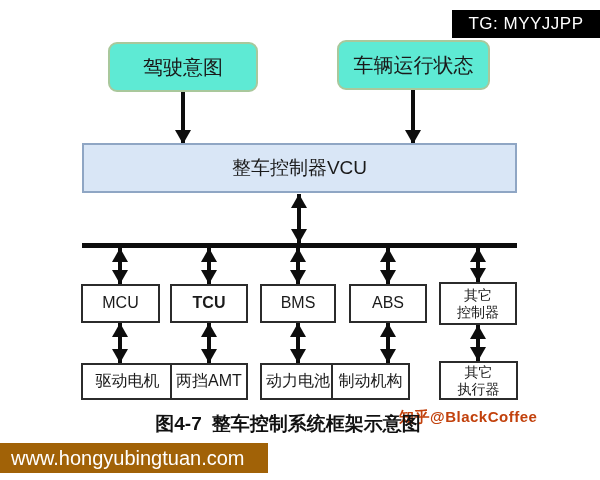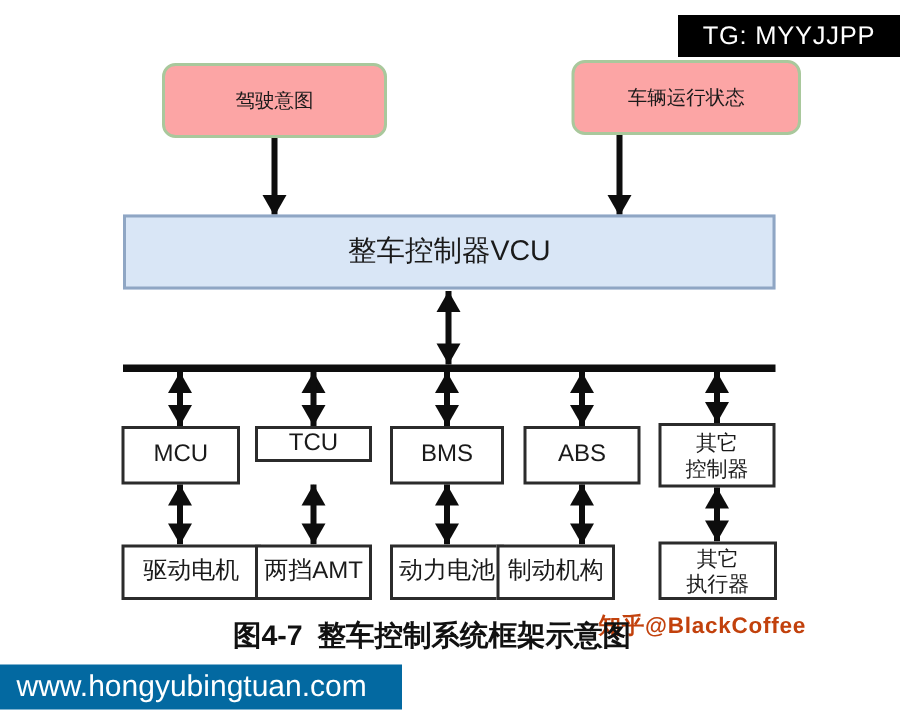--- a/index.html
+++ b/index.html
@@ -10,22 +10,22 @@
   }
 
   
   .node {
     position:absolute; display:flex; align-items:center; justify-content:center;
     text-align:center; box-sizing:border-box; background:#ffffff;
   }
   .node span { white-space:pre-line; line-height:1.15; }
 
   .input-node {
-    background:#fca5a5; border:2px solid #a9c89c; border-radius:9px;
-    font-size:13px;
+    background:#5eead4; border:2px solid #a9c89c; border-radius:9px;
+    font-size:20px;
   }
   .vcu-node {
     background:#d9e6f6; border:2px solid #8fa6c4; font-size:19px;
   }
   .plain-node {
     border:2px solid #2b2b2b; font-size:16px;
   }
   .plain-node.small { font-size:14px; }
 
   
@@ -60,36 +60,36 @@
     position:absolute; left:88px; top:411px; width:400px; text-align:center;
     font-size:19px; font-weight:bold; color:#111111;
   }
   .caption .cap-prefix { margin-right:10px; }
   .author-mark {
     position:absolute; left:399px; top:408px; font-size:15px; color:#c2410c;
     font-weight:bold; letter-spacing:0.5px;text-align:right;
   }
   .site-bar {
     position:absolute; left:0; top:443px; width:268px; height:30px;
-    background:#0369a1; color:#ffffff; font-size:20px;
+    background:#a16207; color:#ffffff; font-size:20px;
     display:flex; align-items:center; padding-left:11px; box-sizing:border-box;
     font-weight:normal;
   }
 </style>
 </head>
 <body>
 
 <div class="canvas">
 
   <div class="tg-badge">TG: MYYJJPP</div>
 
   <div class="node input-node" style="left:108px; top:42px; width:150px; height:50px;">
     <span>驾驶意图</span>
   </div>
-  <div class="node input-node" style="left:337px; top:40px; width:153px; height:50px;margin-left:44px;">
+  <div class="node input-node" style="left:337px; top:40px; width:153px; height:50px;">
     <span>车辆运行状态</span>
   </div>
 
   <div class="arr head-down" style="left:175px; top:92px; height:52px;">
       <i class="shaft"></i>
     </div>
   <div class="arr head-down" style="left:405px; top:90px; height:54px;">
       <i class="shaft"></i>
     </div>
 
@@ -115,21 +115,21 @@
   <div class="arr head-down head-up" style="left:380px; top:248px; height:36px;">
       <i class="shaft"></i>
     </div>
   <div class="arr head-down head-up" style="left:470px; top:248px; height:34px;">
       <i class="shaft"></i>
     </div>
 
   <div class="node plain-node" style="left:81px; top:284px; width:79px; height:39px;">
     <span>MCU</span>
   </div>
-  <div class="node plain-node" style="left:170px; top:284px; width:78px; height:24px;">
+  <div class="node plain-node" style="left:170px; top:284px; width:78px; height:39px;font-weight:bold;">
     <span>TCU</span>
   </div>
   <div class="node plain-node" style="left:260px; top:284px; width:76px; height:39px;">
     <span>BMS</span>
   </div>
   <div class="node plain-node" style="left:349px; top:284px; width:78px; height:39px;">
     <span>ABS</span>
   </div>
   <div class="node plain-node small" style="left:439px; top:282px; width:78px; height:43px;">
     <span>其它

